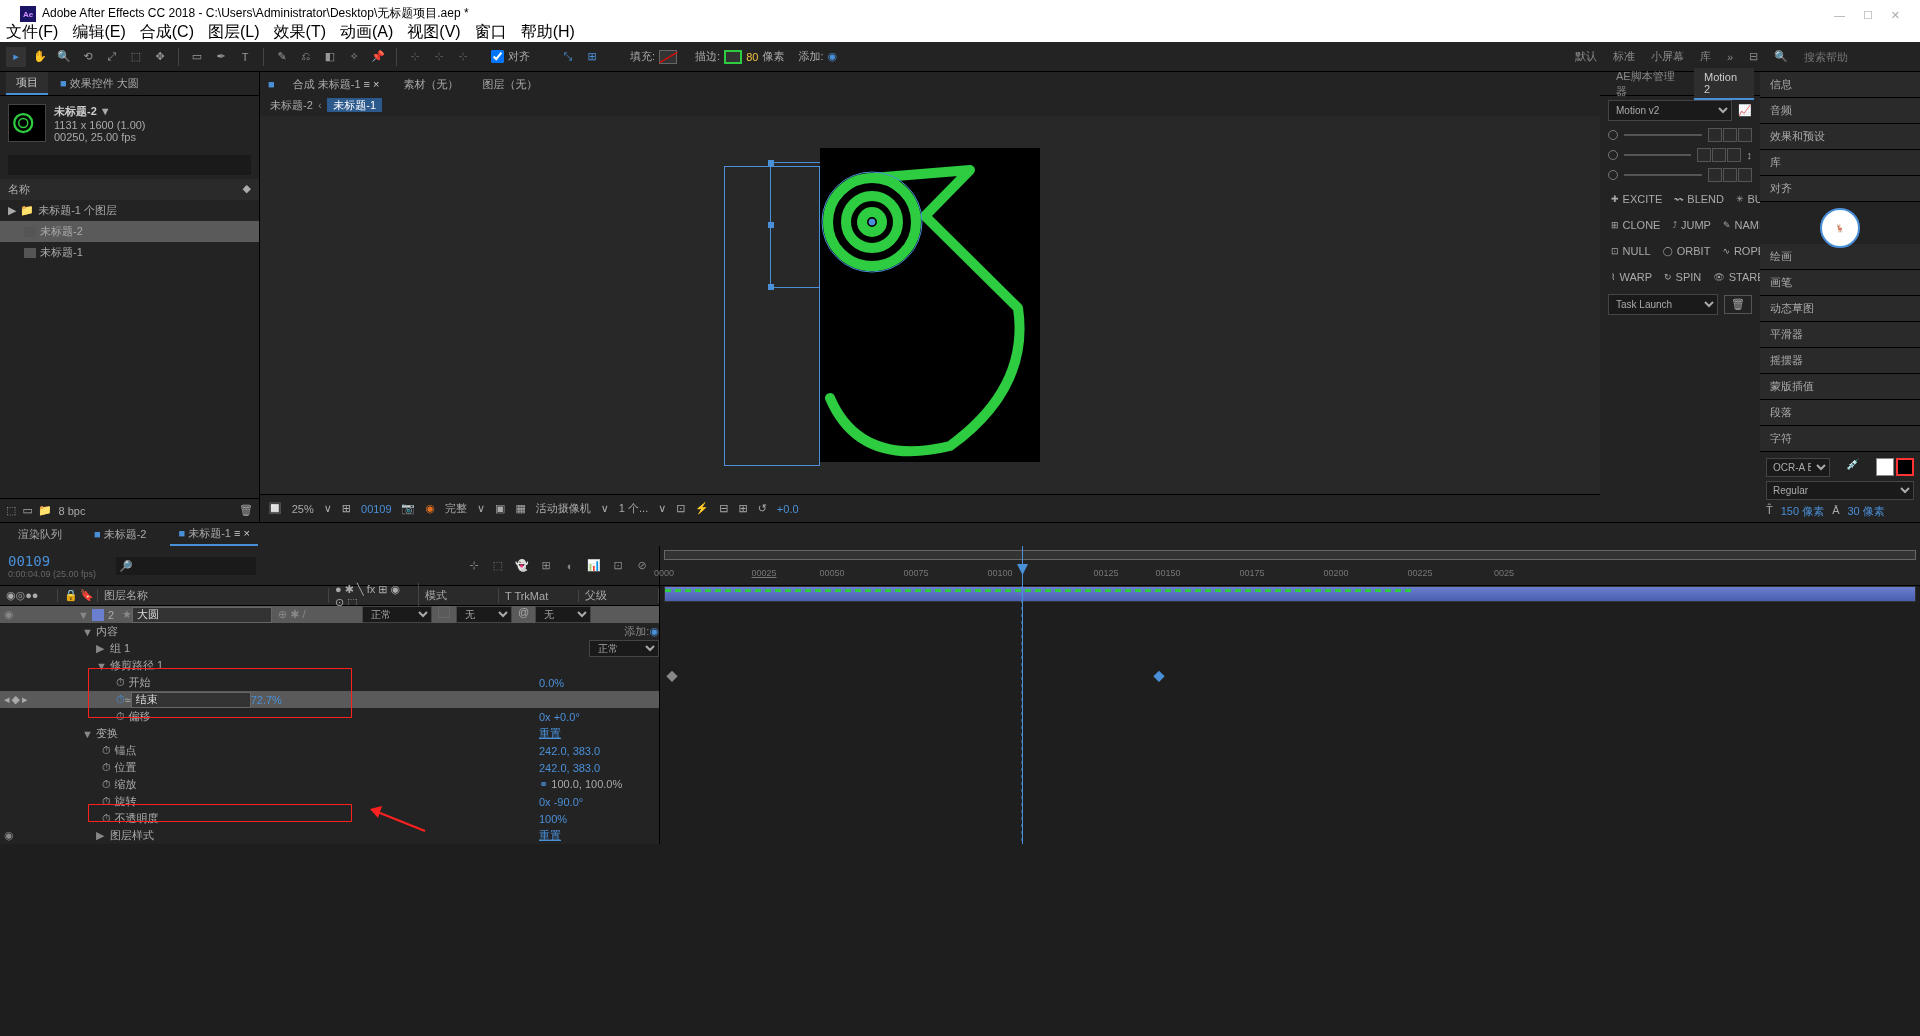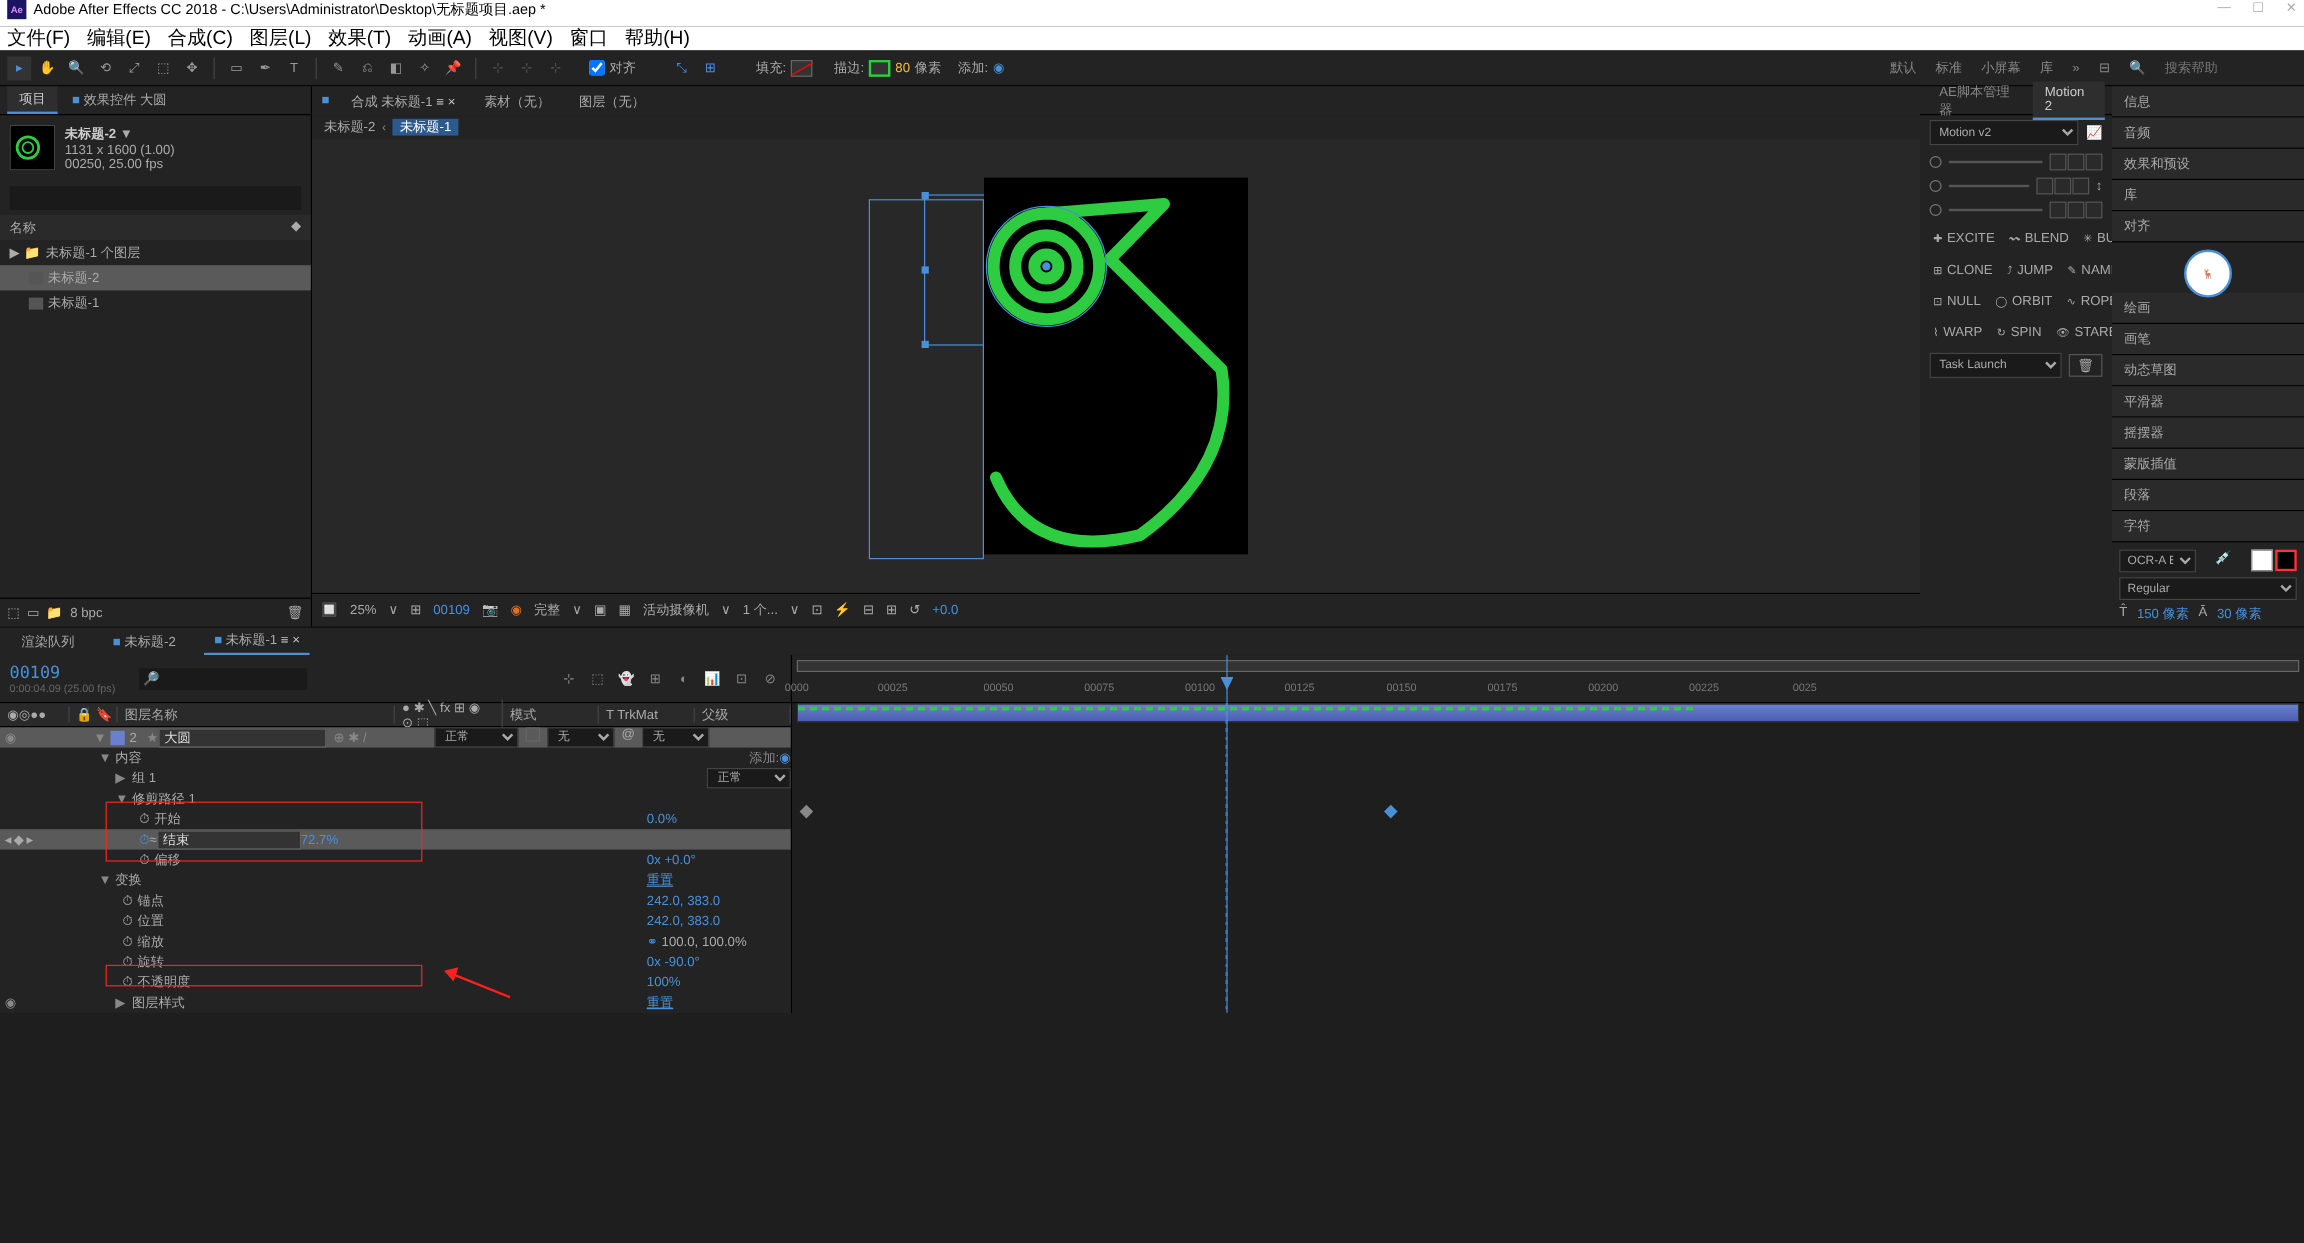--- a/index.html
+++ b/index.html
@@ -1,17 +1,17 @@
 <!DOCTYPE html>
 <html><head>
 <meta charset="utf-8">
 <style>
 *{margin:0;padding:0;box-sizing:border-box;font-family:"Microsoft YaHei",Arial,sans-serif;font-size:11px;color:#aaa;user-select:none}
 body{background:#1e1e1e;width:1920px;height:1036px;overflow:hidden;position:relative}
-.titlebar{height:22px;background:#fff;color:#000;display:flex;align-items:flex-start;padding:0 6px}
+.titlebar{height:22px;background:#fff;color:#000;display:flex;align-items:flex-end;padding:0 20px}
 .titlebar .ae-icon{width:16px;height:16px;background:#1b1464;color:#d291ff;display:inline-flex;align-items:center;justify-content:center;font-size:8px;font-weight:bold;margin-right:6px}
 .titlebar .title{flex:1;color:#000;font-size:12px}
 .winbtns{display:flex;gap:18px;color:#000}
 .winbtns span{cursor:pointer}
 .menubar{height:20px;background:#fff;color:#000;display:flex;align-items:center;padding:0 6px;gap:14px}
 .menubar span{color:#000;font-size:16px}
 .toolbar{height:30px;background:#232323;border-bottom:1px solid #000;display:flex;align-items:center;padding:0 6px;gap:4px}
 .tool-ico{width:20px;height:20px;display:inline-flex;align-items:center;justify-content:center;color:#999;cursor:pointer}
 .tool-ico.active{background:#333;color:#4a90d9}
 .tool-sep{width:1px;height:18px;background:#444;margin:0 4px}
@@ -556,25 +556,25 @@
           </svg>
       </div>
     </div>
 
     <div class="tl-right">
       <div class="ruler">
         <div style="position:absolute;top:4px;left:4px;right:4px;height:10px;background:#333">
           <div style="position:absolute;left:0;width:100%;height:100%;border:1px solid #666"></div>
         </div>
       <span class="ruler-mark" style="left: 4px;">0000</span>
-          <span class="ruler-mark" style="left: 84px;">00025</span>
+          <span class="ruler-mark" style="left: 104px; text-decoration: underline;">00025</span>
           <span class="ruler-mark" style="left: 172px;">00050</span>
           <span class="ruler-mark" style="left: 256px;">00075</span>
           <span class="ruler-mark" style="left: 340px;">00100</span>
-          <span class="ruler-mark" style="left: 412px; padding-left: 22px;">00125</span>
+          <span class="ruler-mark" style="left: 435px; padding-left: 22px;">00125</span>
           <span class="ruler-mark" style="left: 508px;">00150</span>
           <span class="ruler-mark" style="left: 592px;">00175</span>
           <span class="ruler-mark" style="left: 676px;">00200</span>
           <span class="ruler-mark" style="left: 760px;">00225</span>
           <span class="ruler-mark" style="left: 844px;">0025</span>
         </div>
       <div class="playhead" style="left:362px"></div>
       <div class="track-area">
         <div class="layer-bar" style="top:0;left:4px;right:4px">
           <div style="position:absolute;top:2px;left:0;right:40%;height:3px;background:repeating-linear-gradient(90deg,#2ecc40 0 6px,transparent 6px 10px)"></div>

